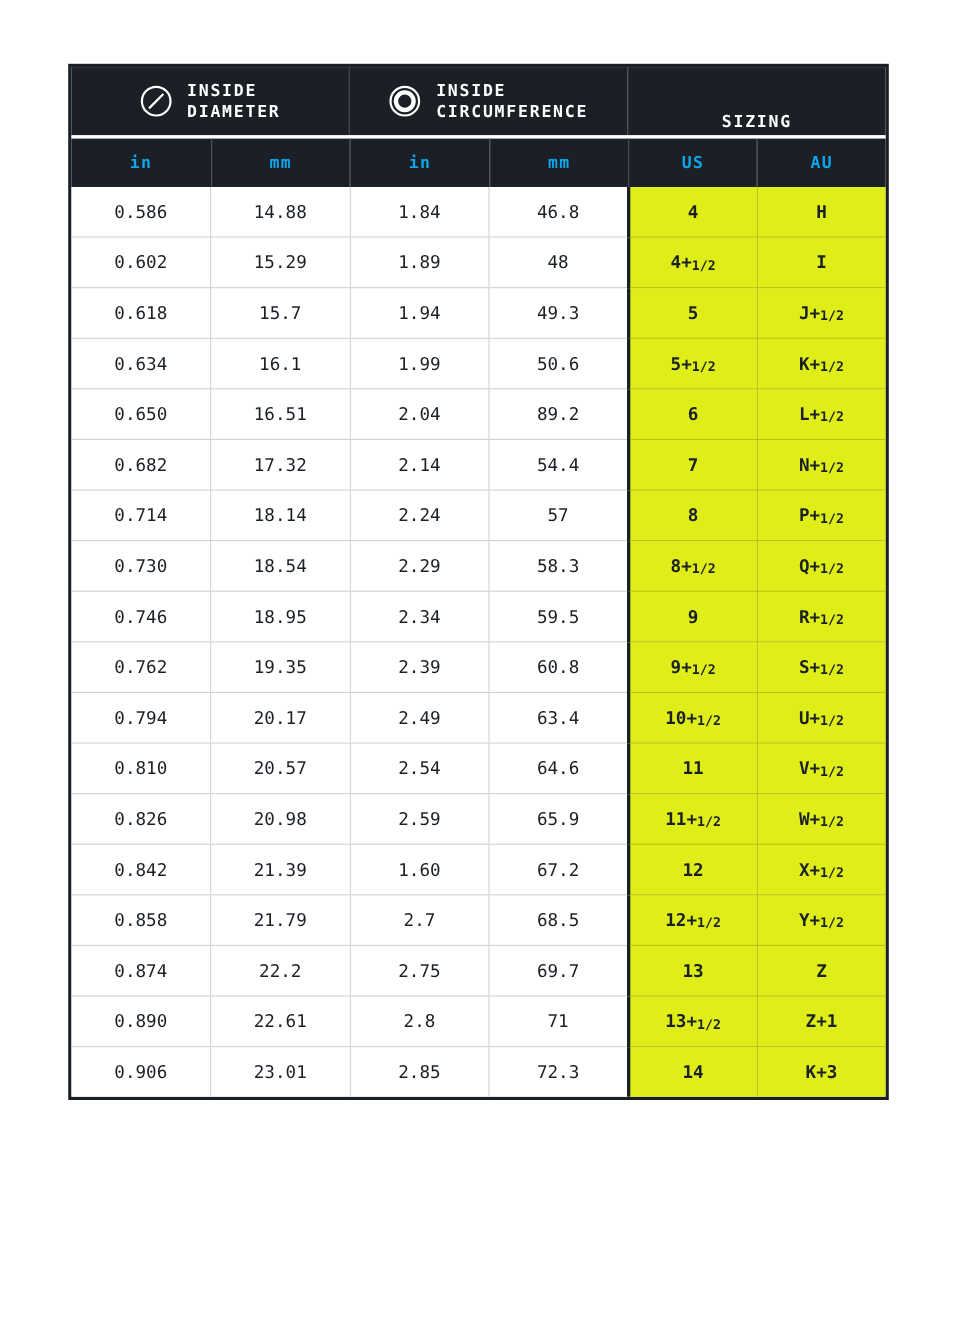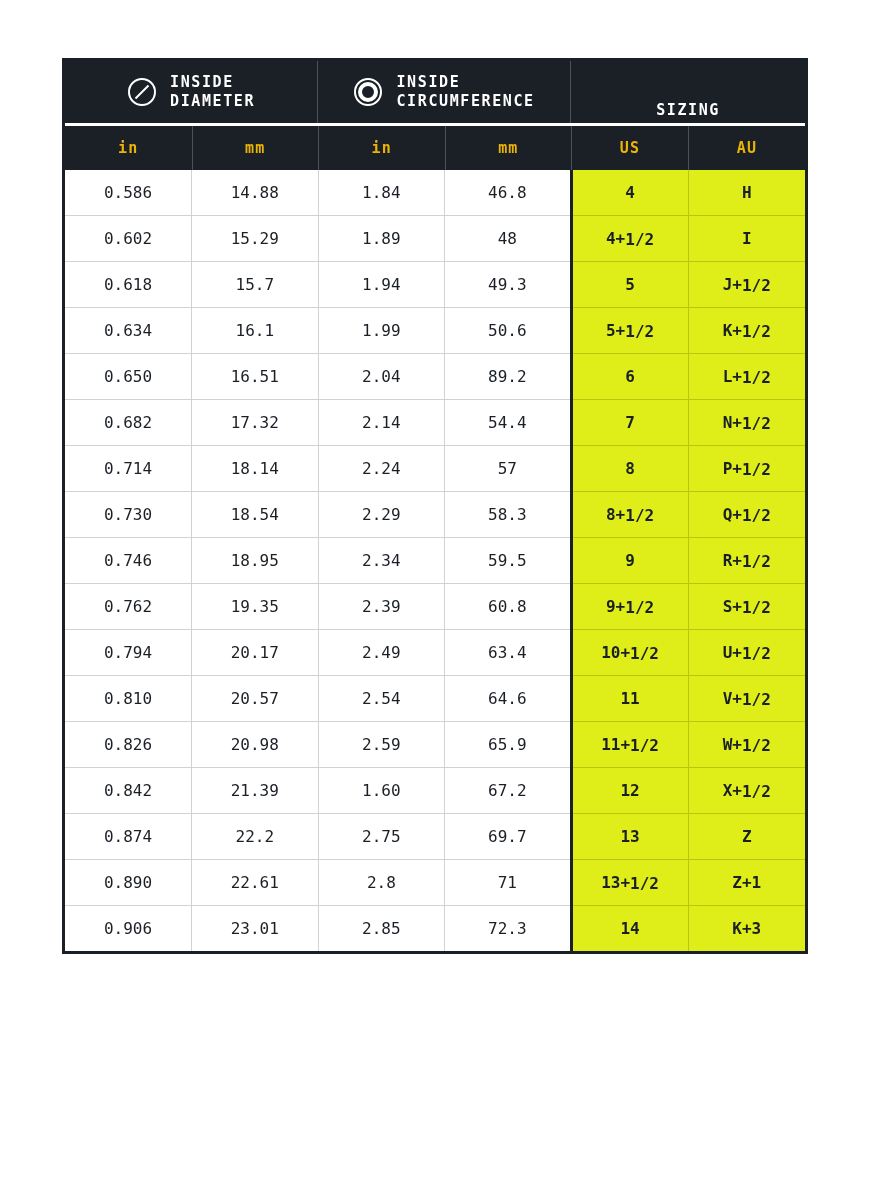--- a/index.html
+++ b/index.html
@@ -71,21 +71,21 @@
   
   .head-sep td {
     padding: 0;
     height: 3px;
     background: #ffffff;
     border: none;
   }
   
   .sub-head th {
     background: #1b2026;
-    color: #eab308;
+    color: #0ea5e9;
     height: 44px;
     font-family: "DejaVu Sans Mono", monospace;
     font-size: 15px;
     font-weight: bold;
     letter-spacing: 1.2px;
     border: none;
     padding: 0;
   }
   .sub-head th .cellpad {
     display: flex;
@@ -123,21 +123,21 @@
     border-bottom: 1px solid #b9c510;
   }
   tbody td.sizing.last {
     border-right: none;
   }
   tbody tr:last-child td.sizing {
     border-bottom: none;
     margin-left: 28px;
   }
   .frac {
-    font-size: 16px;
+    font-size: 12px;
     vertical-align: baseline;
     position: relative;
     top: 1px;
   }
 </style>
 </head>
 <body>
 
 <div class="page">
   <div class="table-wrap">
@@ -323,20 +323,28 @@
           </tr>
           <tr>
             <td><span>0.842</span></td>
             <td><span>21.39</span></td>
             <td><span>1.60</span></td>
             <td class="last-plain"><span>67.2</span></td>
             <td class="sizing"><span>12</span><span class="frac"></span></td>
             <td class="sizing last"><span>X+</span><span class="frac">1/2</span></td>
           </tr>
           <tr>
+            <td><span>0.858</span></td>
+            <td><span>21.79</span></td>
+            <td><span>2.7</span></td>
+            <td class="last-plain"><span>68.5</span></td>
+            <td class="sizing"><span>12+</span><span class="frac">1/2</span></td>
+            <td class="sizing last"><span>Y+</span><span class="frac">1/2</span></td>
+          </tr>
+          <tr>
             <td><span>0.874</span></td>
             <td><span>22.2</span></td>
             <td><span>2.75</span></td>
             <td class="last-plain"><span>69.7</span></td>
             <td class="sizing"><span>13</span><span class="frac"></span></td>
             <td class="sizing last"><span>Z</span><span class="frac"></span></td>
           </tr>
           <tr>
             <td><span>0.890</span></td>
             <td><span>22.61</span></td>

